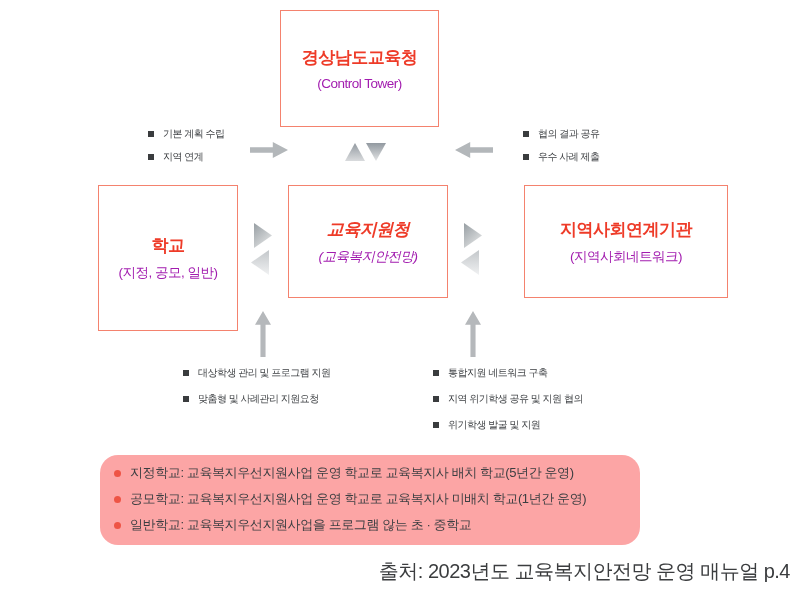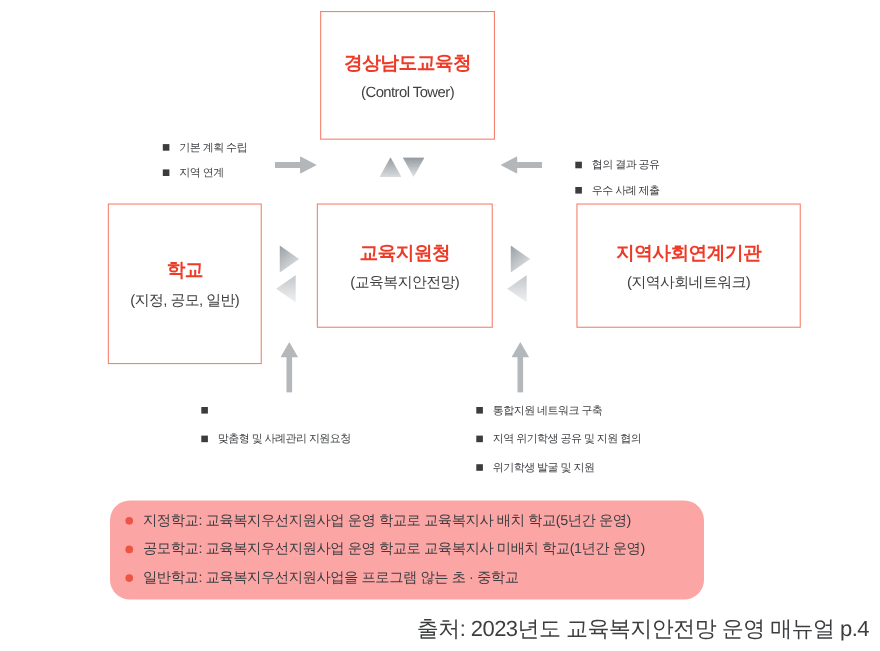--- a/index.html
+++ b/index.html
@@ -8,21 +8,21 @@
     font-family:"Liberation Sans", sans-serif;
   }
   .abs{position:absolute;}
   
   .obox{
     border:1.5px solid #f4826e;background:#fff;
     display:flex;flex-direction:column;align-items:center;justify-content:center;
     gap:7px;text-align:center;box-sizing:border-box;
   }
   .obox .title{color:#ee3b28;font-weight:bold;font-size:17px;letter-spacing:-0.5px;white-space:nowrap;}
-  .obox .sub{color:#404040;font-size:13.5px;letter-spacing:-0.5px;white-space:nowrap;}
+  .obox .sub{color:#a21caf;font-size:13.5px;letter-spacing:-0.5px;white-space:nowrap;}
   
   .note-row{display:flex;align-items:center;gap:9px;height:23px;}
   .sq{width:6px;height:6px;background:#3a3c3e;flex:0 0 auto;}
   .note-text{font-size:10px;color:#3b3e41;font-weight:400;letter-spacing:-0.5px;white-space:nowrap;}
   .note-rows-lg .note-row{height:26px;}
   
   .block-arrow{width:38px;height:16px;background:#b3b7ba;}
   .block-arrow.right{clip-path:polygon(0% 33%,60% 33%,60% 0%,100% 50%,60% 100%,60% 67%,0% 67%);}
   .block-arrow.left{clip-path:polygon(100% 33%,40% 33%,40% 0%,0% 50%,40% 100%,40% 67%,100% 67%);}
   
@@ -41,37 +41,37 @@
   .legend-row{display:flex;align-items:center;gap:9px;height:26px;}
   .dot{width:7px;height:7px;border-radius:50%;background:#ee5445;flex:0 0 auto;}
   .legend-text{font-size:13px;color:#3b3e41;letter-spacing:-0.4px;white-space:nowrap;}
   .source{font-size:20px;color:#3b3d3f;letter-spacing:-0.5px;white-space:nowrap;}
 </style>
 </head>
 <body>
 
 <div id="stage">
 
-  <div class="abs obox" style="left:291px;top:10px;width:159px;height:117px;">
+  <div class="abs obox" style="left:280px;top:10px;width:159px;height:117px;">
     <div class="title">경상남도교육청</div>
     <div class="sub">(Control Tower)</div>
   </div>
 
   <div class="abs" style="left:148px;top:122px;">
     <div class="note-row">
       <span class="sq"></span>
       <span class="note-text">기본 계획 수립</span>
     </div>
     <div class="note-row">
       <span class="sq"></span>
       <span class="note-text">지역 연계</span>
     </div>
   </div>
 
-  <div class="abs" style="left:523px;top:138px;">
+  <div class="abs" style="left:523px;top:122px;">
     <div class="note-row">
       <span class="sq"></span>
       <span class="note-text">협의 결과 공유</span>
     </div>
     <div class="note-row">
       <span class="sq"></span>
       <span class="note-text">우수 사례 제출</span>
     </div>
   </div>
 
@@ -81,41 +81,42 @@
   <div class="abs" style="left:345px;top:143px;display:flex;">
     <span class="tri up"></span>
     <span class="tri down" style="margin-left:1px;"></span>
   </div>
 
   <div class="abs obox" style="left:98px;top:185px;width:140px;height:146px;">
     <div class="title">학교</div>
     <div class="sub">(지정, 공모, 일반)</div>
   </div>
 
-  <div class="abs obox" style="left:288px;top:185px;width:160px;height:113px;">
+  <div class="abs obox" style="left:288px;top:185px;width:160px;height:113px;font-style:italic;">
     <div class="title">교육지원청</div>
     <div class="sub">(교육복지안전망)</div>
   </div>
 
   <div class="abs obox" style="left:524px;top:185px;width:204px;height:113px;">
     <div class="title">지역사회연계기관</div>
     <div class="sub">(지역사회네트워크)</div>
   </div>
 
   <div class="abs chev right" style="left:254px;top:223px;"></div>
   <div class="abs chev left" style="left:251px;top:250px;"></div>
   <div class="abs chev right" style="left:464px;top:223px;"></div>
   <div class="abs chev left" style="left:461px;top:250px;"></div>
 
   <div class="abs up-arrow" style="left:255px;top:311px;"></div>
   <div class="abs up-arrow" style="left:465px;top:311px;"></div>
 
   <div class="abs note-rows-lg" style="left:183px;top:360px;">
     <div class="note-row">
       <span class="sq"></span>
+      <span class="note-text">대상학생 관리 및 프로그램 지원</span>
     </div>
     <div class="note-row">
       <span class="sq"></span>
       <span class="note-text">맞춤형 및 사례관리 지원요청</span>
     </div>
   </div>
 
   <div class="abs note-rows-lg" style="left:433px;top:360px;">
     <div class="note-row">
       <span class="sq"></span>

